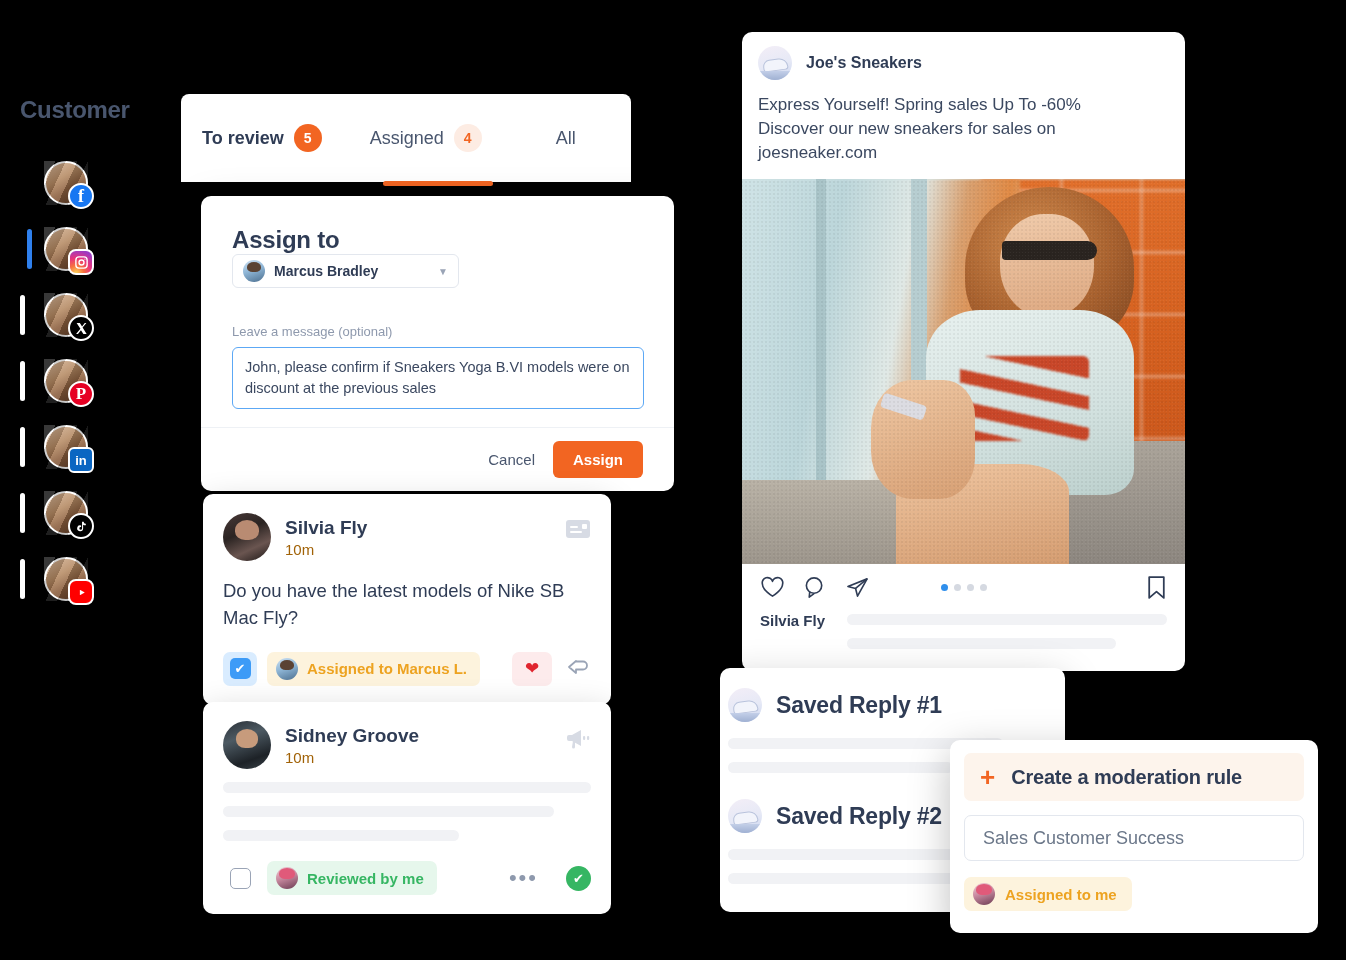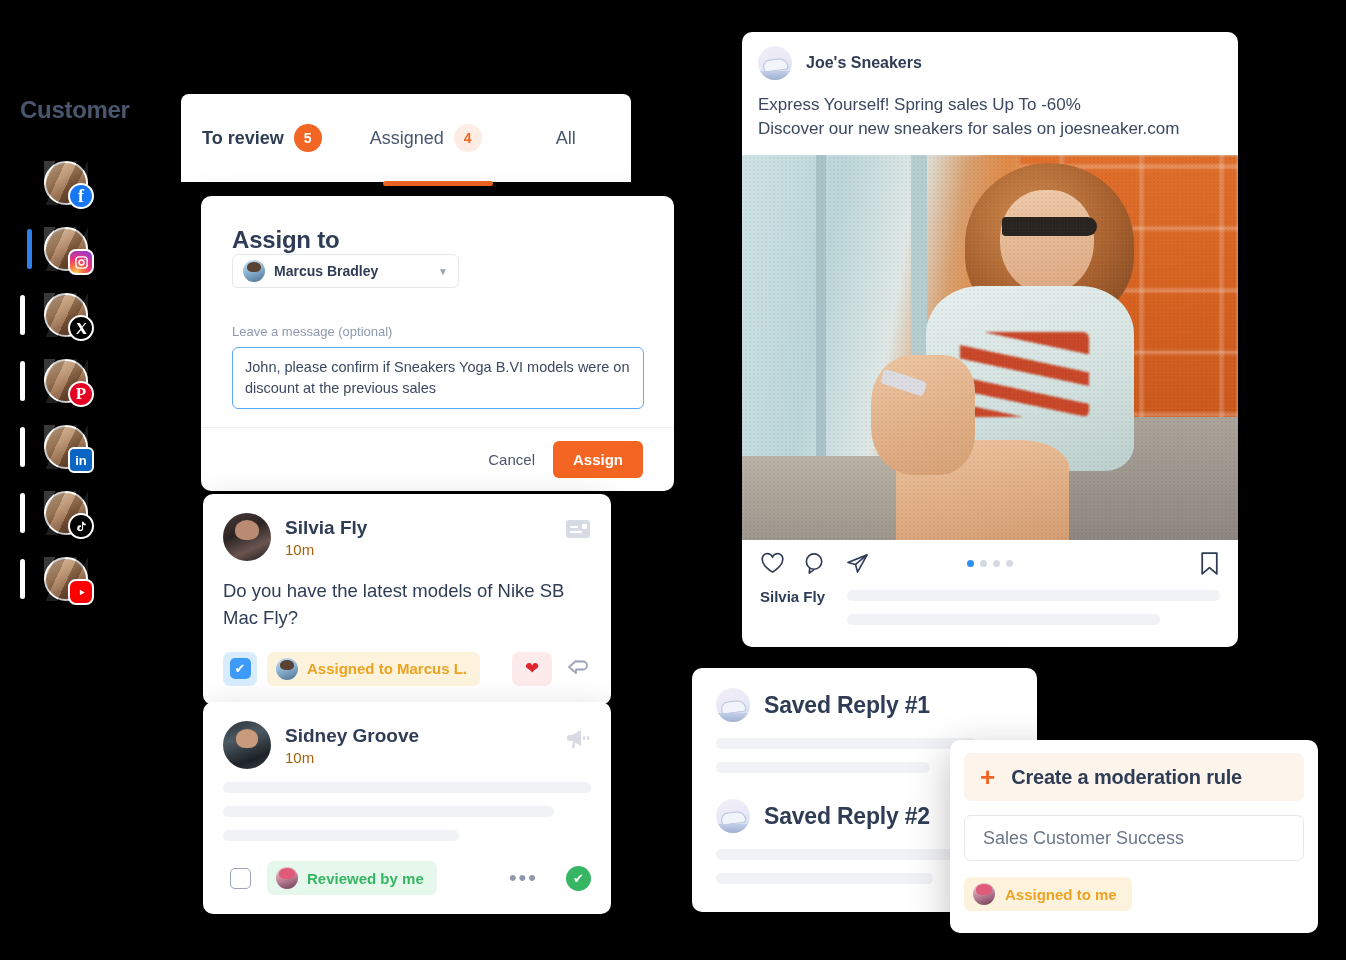--- a/index.html
+++ b/index.html
@@ -158,21 +158,21 @@
   .reply-btn { color: #9aa4b6; cursor: pointer; margin-left: 4px; }
   .dots { color: #8e99ad; font-size: 22px; letter-spacing: 2px; line-height: 10px; cursor: pointer; }
   .done-badge {
     width: 25px; height: 25px; border-radius: 50%; background: #36b663;
     color: #fff; display: flex; align-items: center; justify-content: center;
     font-size: 13px; margin-left: 18px; cursor: pointer;
   }
 
   
   #ig-post {
-    position: absolute; left: 742px; top: 32px; width: 496px;
+    position: absolute; left: 742px; top: 32px; width: 443px;
     background: #fff; border-radius: 10px; box-shadow: 0 14px 46px rgba(0,0,0,.28);
     overflow: hidden;
   }
   #ig-head { padding: 14px 16px 0 16px; }
   #ig-head-top { display: flex; align-items: center; gap: 14px; }
   .sneaker-ava {
     width: 34px; height: 34px; border-radius: 50%; flex: 0 0 34px; position: relative;
     background: linear-gradient(165deg,#f3eef7 0%,#e6e9f6 55%,#c9d4ee 100%);
     overflow: hidden;
   }
@@ -264,23 +264,23 @@
   #ig-dots { position: absolute; left: 50%; transform: translateX(-50%); display: flex; gap: 6px; }
   #ig-dots span { width: 7px; height: 7px; border-radius: 50%; background: #d5d9e1; }
   #ig-dots span.on { background: #2f8fec; }
   #ig-bookmark { margin-left: auto; color: #2f3c55; cursor: pointer; display: flex; }
   #ig-comment-row { display: flex; gap: 22px; padding: 0 18px 22px 18px; }
   #ig-commenter { font-size: 15px; font-weight: 700; color: #2f3c55; padding-top: 2px; white-space: nowrap; }
   #ig-comment-skel { flex: 1; }
 
   
   #saved-card {
-    position: absolute; left: 692px; top: 668px; width: 345px;
+    position: absolute; left: 720px; top: 668px; width: 345px;
     background: #fff; border-radius: 10px; box-shadow: 0 12px 40px rgba(0,0,0,.22);
-    padding: 20px 24px 28px 24px;
+    padding: 20px 24px 28px 8px;
   }
   .saved-row { display: flex; align-items: center; gap: 14px; }
   .saved-title { font-size: 23px; font-weight: 700; color: #2f3c55; letter-spacing: -.2px; }
   .saved-ava { width: 34px; height: 34px; flex: 0 0 34px; }
   #saved-2 { margin-top: 26px; }
 
   
   #mod-card {
     position: absolute; left: 950px; top: 740px; width: 368px;
     background: #fff; border-radius: 10px; box-shadow: 0 12px 40px rgba(0,0,0,.26);

